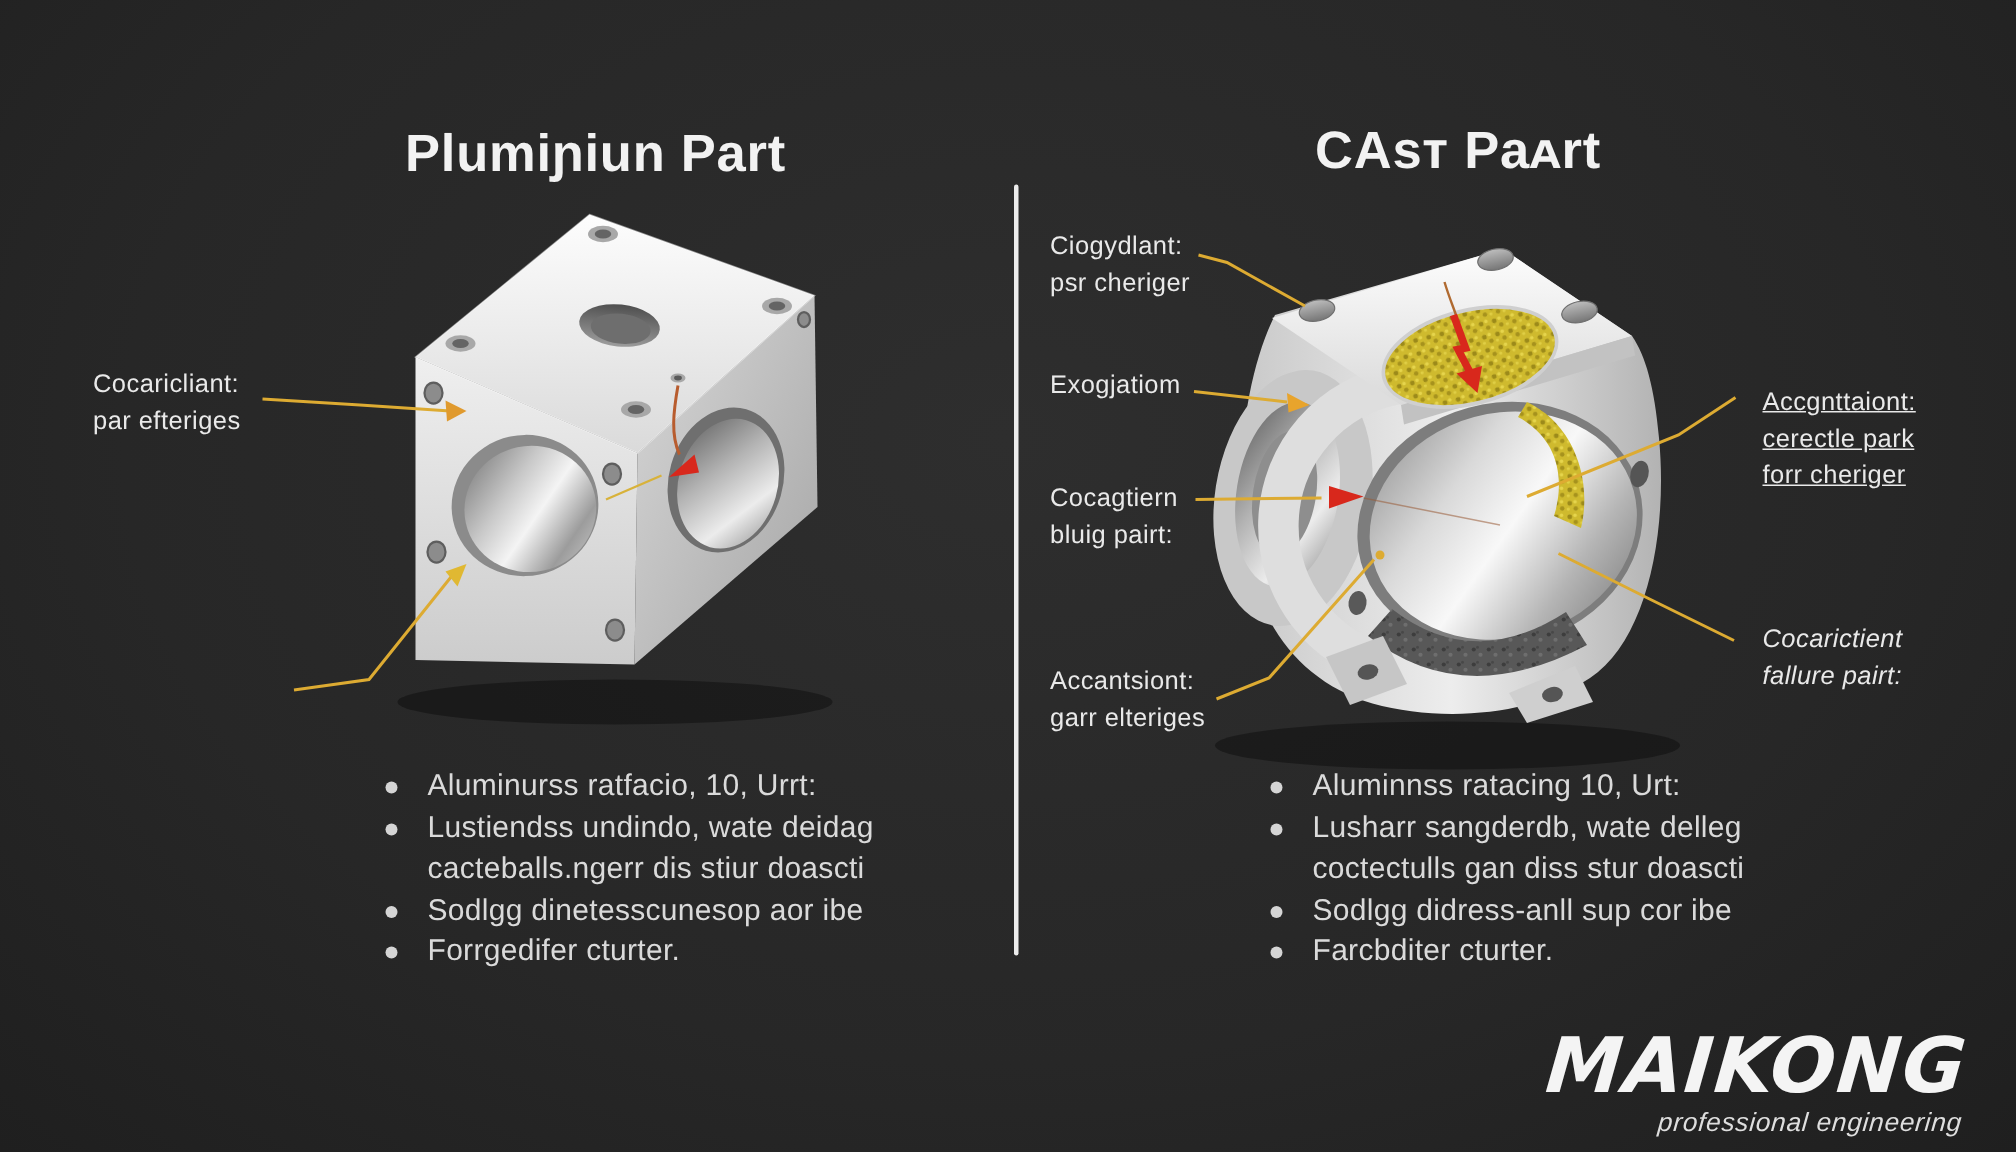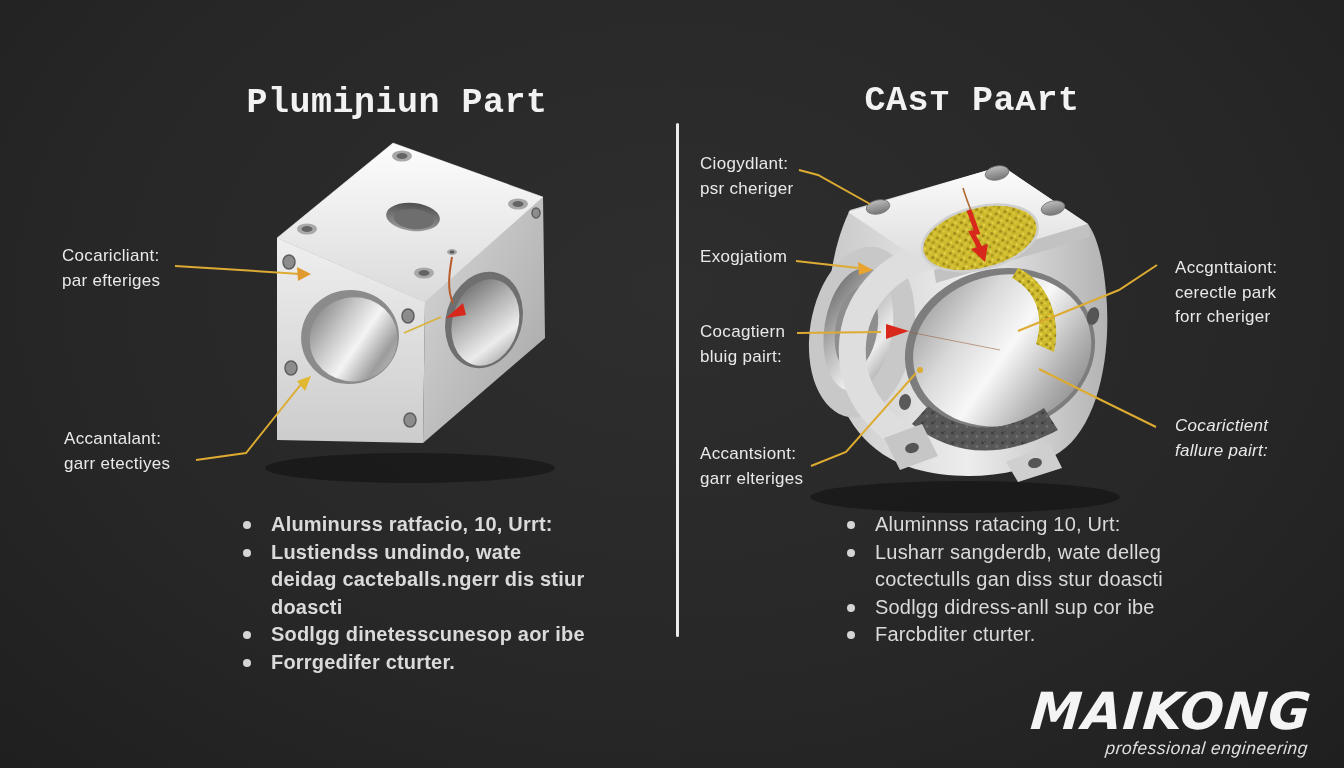--- a/index.html
+++ b/index.html
@@ -3,38 +3,38 @@
 <meta charset="utf-8">
 <style>
   html,body{margin:0;padding:0;background:#1c1c1c;}
   .stage{
     position:relative;width:1344px;height:768px;overflow:hidden;
     background:radial-gradient(ellipse at 50% 38%, #2e2e2e 0%, #272727 62%, #1f1f1f 100%);
     font-family:"Liberation Sans","DejaVu Sans",sans-serif;
   }
   .part-title{
     position:absolute;width:460px;text-align:center;
-    font-family:Liberation Mono, monospace;
+    font-family:Liberation Sans, sans-serif;
     font-size:35px;font-weight:700;letter-spacing:.5px;color:#f2f2f2;
   }
   .title-left{left:167px;top:60px;}
   .title-right{left:742px;top:58px;}
   .divider{position:absolute;left:676px;top:123px;width:3px;height:514px;background:#ececec;border-radius:2px;}
   .callout{position:absolute;font-size:17px;line-height:24.5px;color:#e9e9e9;letter-spacing:.3px;}
   .callout div{white-space:nowrap;}
   .co-l1{left:62px;top:244px;}
   .co-l2{left:64px;top:427px;}
   .co-r1{left:700px;top:152px;}
   .co-r2{left:700px;top:245px;}
   .co-r3{left:700px;top:320px;}
   .co-r4{left:700px;top:442px;}
-  .co-r5{left:1175px;top:256px;}
+  .co-r5{left:1175px;top:256px;text-decoration:underline;}
   .co-r6{left:1175px;top:414px;font-style:italic;}
   .bullets{position:absolute;top:511px;font-size:20px;line-height:27.5px;color:#dadada;letter-spacing:.2px;}
-  .bullets-left{left:238px;width:348px;font-weight:bold;}
+  .bullets-left{left:252px;width:348px;}
   .bullets-right{left:842px;width:340px;}
   .bullets ul{margin:0;padding:0;list-style:none;}
   .bullets li{position:relative;padding-left:33px;}
   .bullets li::before{
     content:"";position:absolute;left:5px;top:10px;width:8px;height:8px;
     border-radius:50%;background:#d5d5d5;
   }
   .logo{position:absolute;right:34px;top:686px;text-align:right;font-style:italic;transform:skewX(-5deg);}
   .logo-name{font-size:51px;font-weight:800;line-height:1.0;letter-spacing:1px;color:#f4f4f4;
     font-family:"DejaVu Sans","Liberation Sans",sans-serif;}
@@ -227,24 +227,20 @@
 
   <div class="divider"></div>
 
   <h1 class="part-title title-left">Plumiɲiun Part</h1>
   <h1 class="part-title title-right">CAsт Paᴀrt</h1>
 
   <div class="callout co-l1">
     <div>Cocaricliant:</div>
     <div>par efteriges</div>
   </div>
-  <div class="callout co-l2">
-    <div>Accantalant:</div>
-    <div>garr etectiyes</div>
-  </div>
 
   <div class="callout co-r1">
     <div>Ciogydlant:</div>
     <div>psr cheriger</div>
   </div>
   <div class="callout co-r2">
     <div>Exogjatiom</div>
   </div>
   <div class="callout co-r3">
     <div>Cocagtiern</div>

